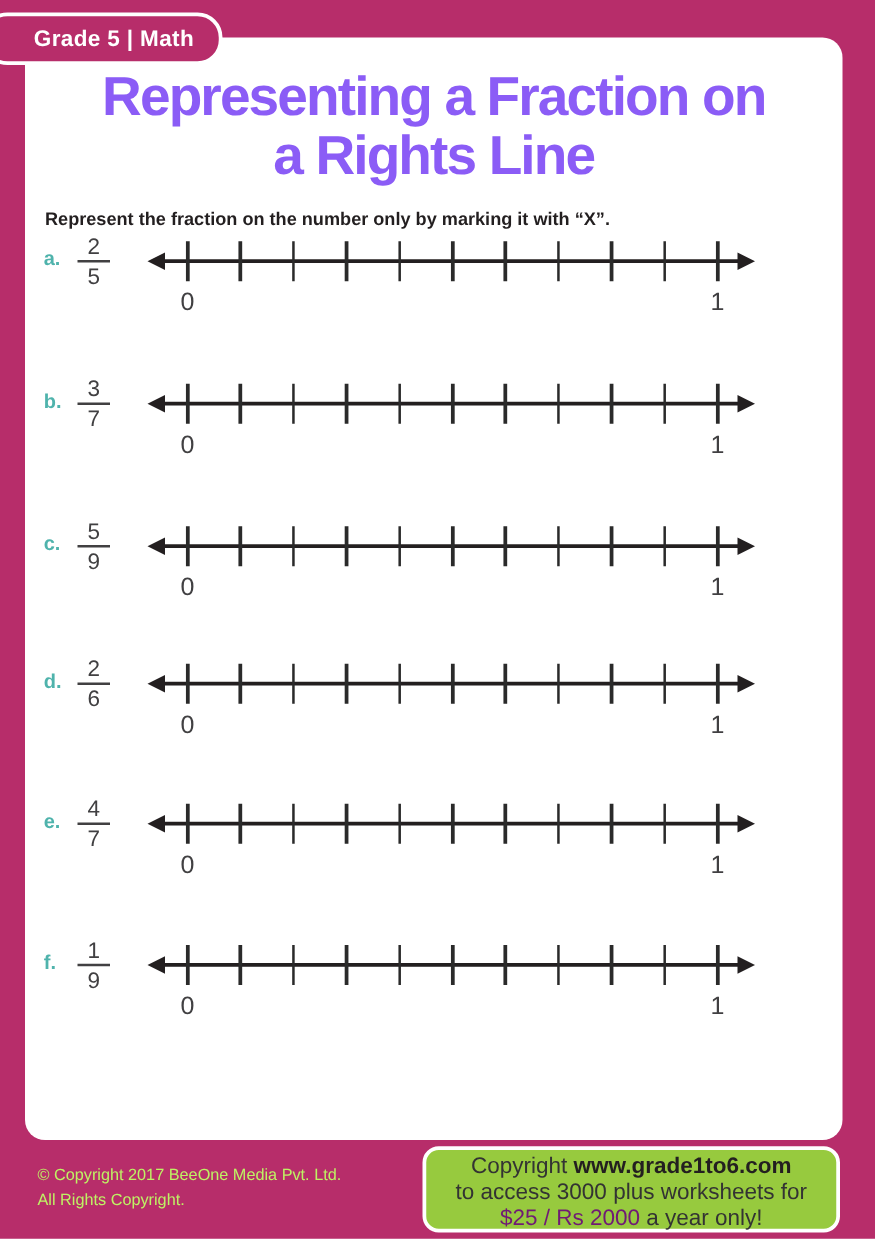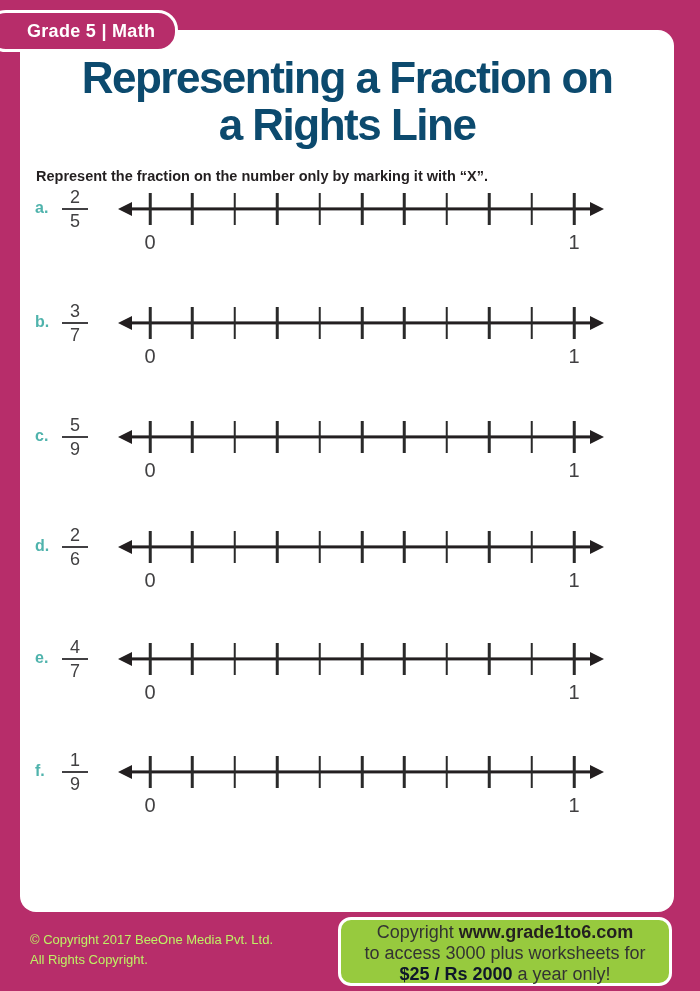--- a/index.html
+++ b/index.html
@@ -15,21 +15,21 @@
   }
   
   .badge{
     position:absolute;left:-14px;top:10px;height:36px;
     background:#B72D6A;border:3px solid #ffffff;border-radius:20px;
     padding:0 20px 0 38px;display:flex;align-items:center;
     color:#ffffff;font-size:18px;font-weight:bold;letter-spacing:.3px;
     z-index:5;
   }
   .title{
-    text-align:center;color:#0c4a6e;font-weight:bold;
+    text-align:center;color:#8b5cf6;font-weight:bold;
     font-size:44px;line-height:47px;letter-spacing:-1.5px;
     padding-top:24px;margin:0;
   }
   .instruction{
     margin:20px 0 0 16px;font-size:14.5px;font-weight:bold;color:#231F20;
   }
   
   .row{position:absolute;left:0;width:100%;height:90px;}
   .q-letter{
     position:absolute;left:15px;top:30px;
@@ -66,21 +66,21 @@
     position:absolute;left:30px;top:930px;color:#bef264;
     font-size:13px;line-height:20px;
   }
   .subscribe-box{
     position:absolute;left:338px;top:917px;width:334px;height:69px;
     box-sizing:border-box;background:#97CA3E;border:3px solid #ffffff;
     border-radius:13px;text-align:center;color:#333333;
     font-size:18px;line-height:21px;padding-top:2px;
   }
   .subscribe-box .bold{font-weight:bold;color:#231F20;}
-  .subscribe-box .price{font-weight:bold;color:#0f172a;}
+  .subscribe-box .price{font-weight:normal;color:#701a75;}
 </style>
 </head>
 <body>
 
 <div class="badge">
   <span>Grade 5 | Math</span>
 </div>
 
 <div class="card">
   <h1 class="title">

